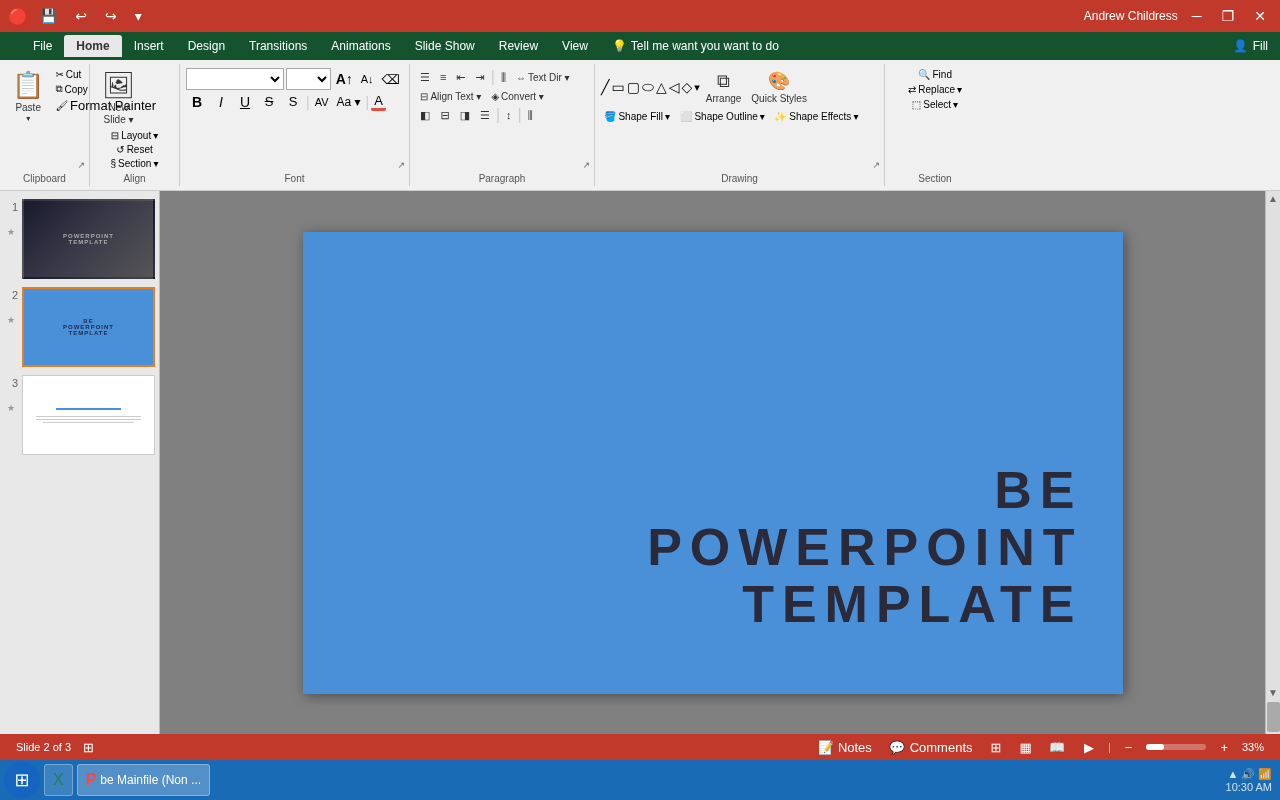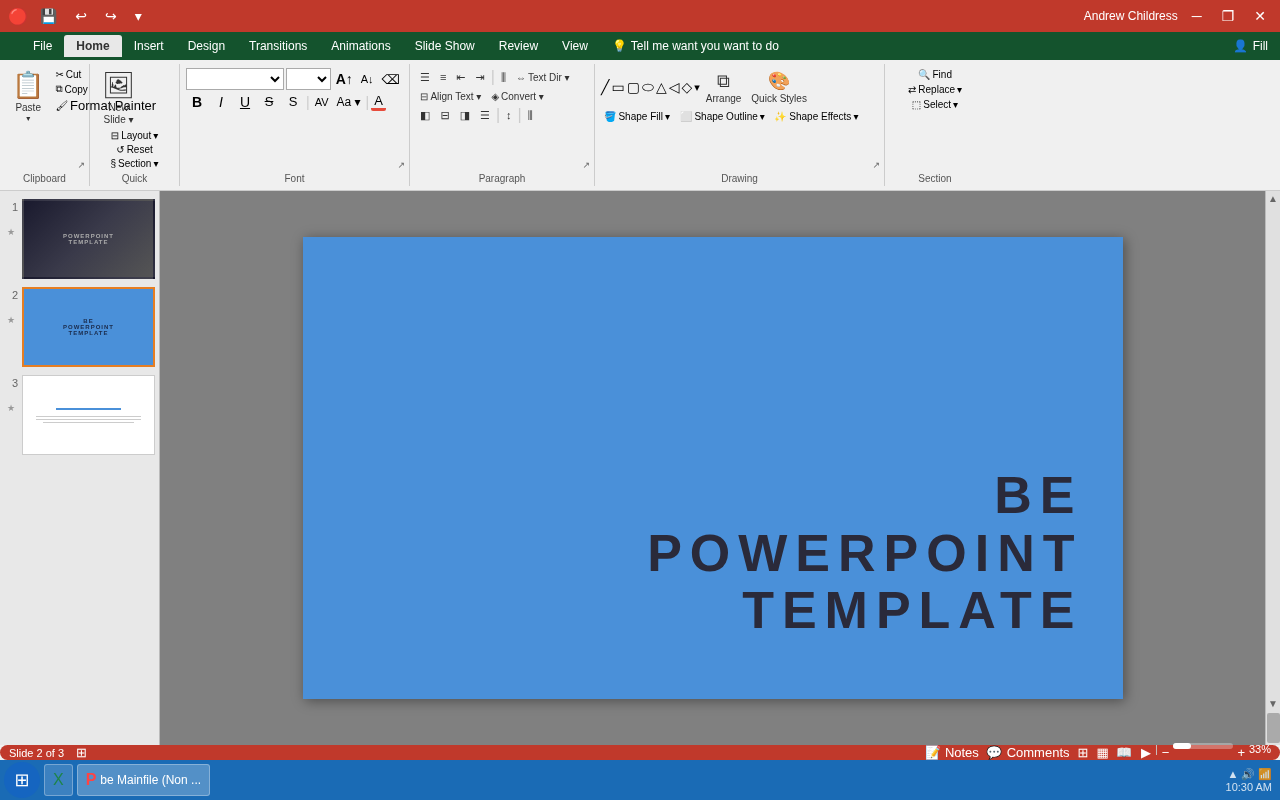--- a/index.html
+++ b/index.html
@@ -191,31 +191,30 @@
       background: #e0e0e0;
       border-left: 1px solid #bbb;
       display: flex;
       flex-direction: column;
       align-items: center;
     }
 
     
     .status-bar {
       background: #c0392b;
-      height: 15px;
+      height: 26px;
       display: flex;
       align-items: center;
       justify-content: space-between;
-      padding: 0 9px;
+      padding: 0 16px;
       color: white;
       font-size: 11px;
-      border-radius: 11px;
     }
     .status-left { display: flex; align-items: center; gap: 8px; }
-    .status-right { display: flex; }
+    .status-right { display: flex; align-items: center; gap: 10px; }
     .status-btn {
       background: none;
       border: none;
       color: white;
       font-size: 13px;
       cursor: pointer;
       padding: 2px 4px;
     }
 
     
@@ -379,21 +378,21 @@
       </button>
       <button class="small-rb-btn">
         <span>↺</span>
         <span>Reset</span>
       </button>
       <button class="small-rb-btn">
         <span>§</span>
         <span>Section</span> ▾
       </button>
     </div>
-    <span class="ribbon-section-label">Quick</span>
+    <span class="ribbon-section-label">Align</span>
   </div>
 
   <div class="ribbon-section" style="width:230px;">
     <div class="r-row">
       <select class="font-select">
         <option></option>
       </select>
       <select class="font-size-select">
         <option>96</option>
       </select>

